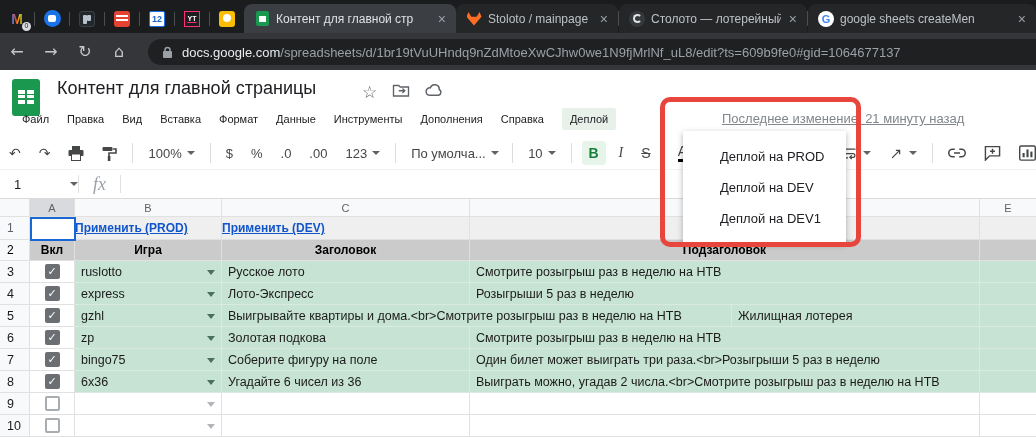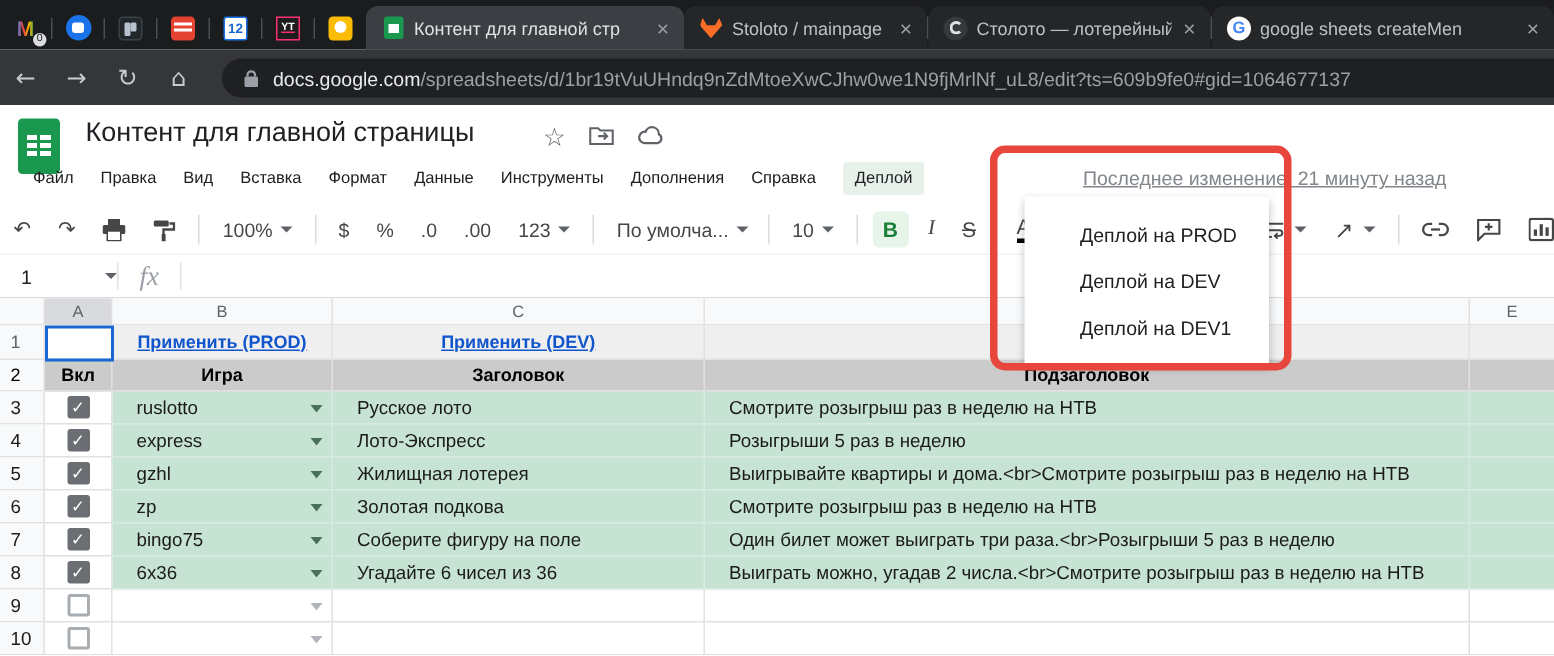--- a/index.html
+++ b/index.html
@@ -87,27 +87,27 @@
   .cell { border-right:1px solid #e1e1e1; border-bottom:1px solid #e1e1e1; overflow:hidden; white-space:nowrap; position:relative; display:flex; align-items:center; }
   .c-num { width:30px; flex:none; background:#f8f9fa; color:#5f6368; font-size:11px; padding-left:7px; }
   .c-a { width:45px; flex:none; justify-content:center; }
   .c-b { width:147px; flex:none; }
   .c-c { width:248px; flex:none; }
   .c-d { width:510px; flex:none; }
   .c-e { flex:1; border-right:none; }
   .hrow .cell { height:18px; background:#f8f9fa; color:#5f6368; font-size:11px; justify-content:center; }
   .hrow .c-num { justify-content:flex-start; }
   .hrow .sel-col { background:#d8dadd; }
-  .r1 .cell { height:23px; background:#efefef; font-size:12px; justify-content:center; }
+  .r1 .cell { height:23px; background:#efefef; font-size:12px; justify-content:flex-start; }
   .r1 .c-a { background:#fff; }
   .r1 .c-num { justify-content:flex-start; background:#f8f9fa; }
   .r2 .cell { height:21px; background:#cbcbcb; font-weight:bold; font-size:12px; color:#000; justify-content:center; }
   .r2 .c-num { background:#f8f9fa; font-weight:normal; justify-content:flex-start; }
   .drow .cell { height:22px; font-size:12.5px; color:#1b1b1b; }
-  .drow .c-b, .drow .c-c, .drow .c-d { padding-left:16px; }
+  .drow .c-b, .drow .c-c, .drow .c-d { padding-left:6px; }
   .cell.green { background:#c7e3d3; border-color:#d9eae0; }
   .link { color:#1155cc; font-weight:bold; text-decoration:underline; }
   .cb { width:15px; height:15px; border-radius:2px; }
   .cb.on { background:#6b6f73; color:#fff; font-size:11px; line-height:15px; text-align:center; font-family:"DejaVu Sans", sans-serif; }
   .cb.on::after { content:"✓"; }
   .cb.off { background:#fff; border:2px solid #a8adb2; }
   .dd { position:absolute; right:6px; top:9px; width:0; height:0; border-left:4px solid transparent; border-right:4px solid transparent; border-top:5px solid #4a6f5d; }
   .dd.gray { border-top-color:#b2b6ba; }
   .a1-sel { position:absolute; left:30px; top:18px; width:46px; height:24px; border:2px solid #1967d2; z-index:3; pointer-events:none; }
 
@@ -404,25 +404,25 @@
 
   <div class="grow drow">
     <div class="cell c-num">5</div>
     <div class="cell c-a">
             <span class="cb on"></span>
           </div>
     <div class="cell c-b green">
             <span class="txt">gzhl</span>
             <span class="dd"></span>
           </div>
+    <div class="cell c-d green">
+            <span class="txt">Выигрывайте квартиры и дома.&lt;br&gt;Смотрите розыгрыш раз в неделю на НТВ</span>
+          </div>
     <div class="cell c-c green">
             <span class="txt">Жилищная лотерея</span>
-          </div>
-    <div class="cell c-d green">
-            <span class="txt">Выигрывайте квартиры и дома.&lt;br&gt;Смотрите розыгрыш раз в неделю на НТВ</span>
           </div>
     <div class="cell c-e green"></div>
   </div>
 
   <div class="grow drow">
     <div class="cell c-num">6</div>
     <div class="cell c-a">
             <span class="cb on"></span>
           </div>
     <div class="cell c-b green">

